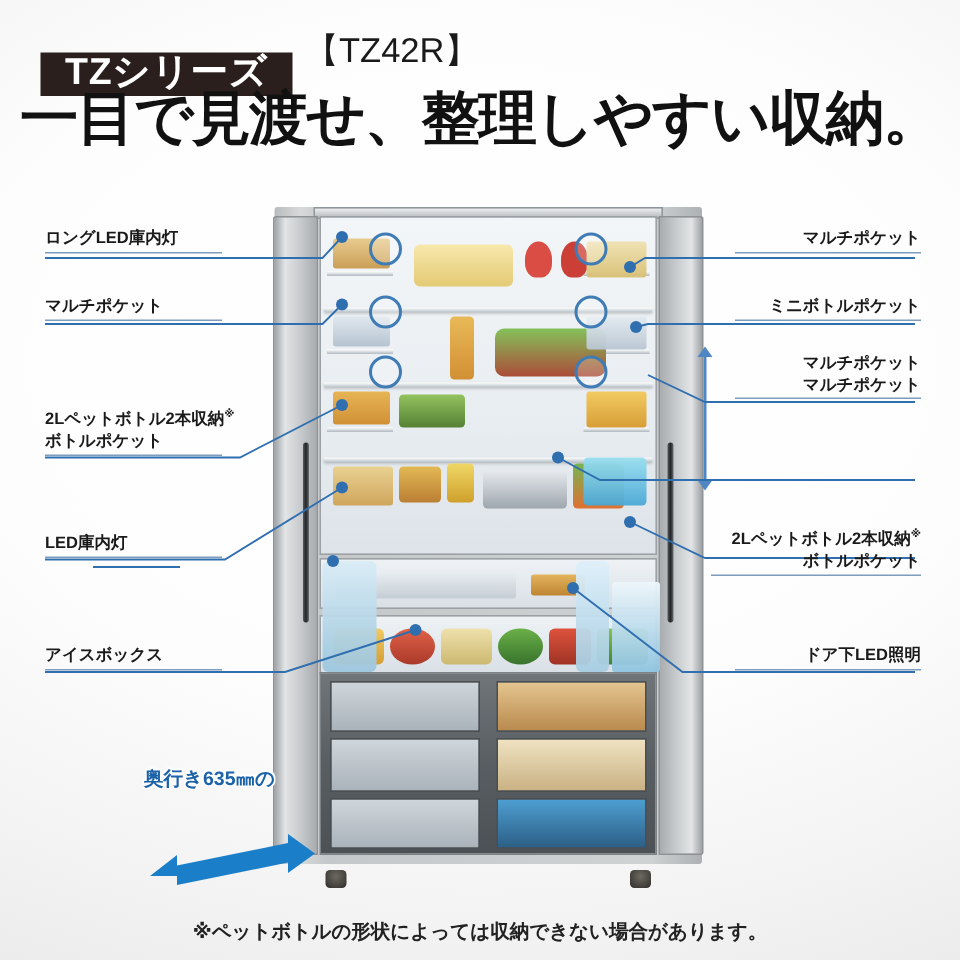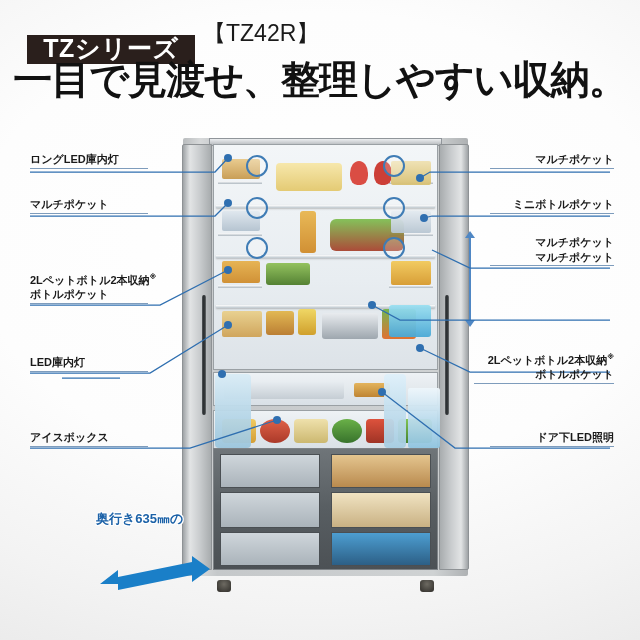--- a/index.html
+++ b/index.html
@@ -370,14 +370,15 @@
     <span class="rule"></span>
   </div>
 
   <div class="thin-callout">
     <div class="l1">奥行き635㎜の</div>
   </div>
   <svg style="position:absolute;left:100px;top:556px;width:110px;height:34px" viewBox="0 0 110 34">
     <polygon points="0,28 18,14 18,21 92,6 92,0 110,13 92,26 92,19 18,34 18,28" fill="#1a7fc8"></polygon>
   </svg>
 
+  <div class="footnote">※ペットボトルの形状によっては収納できない場合があります。</div>
 
 </div>
 
 </body></html>

